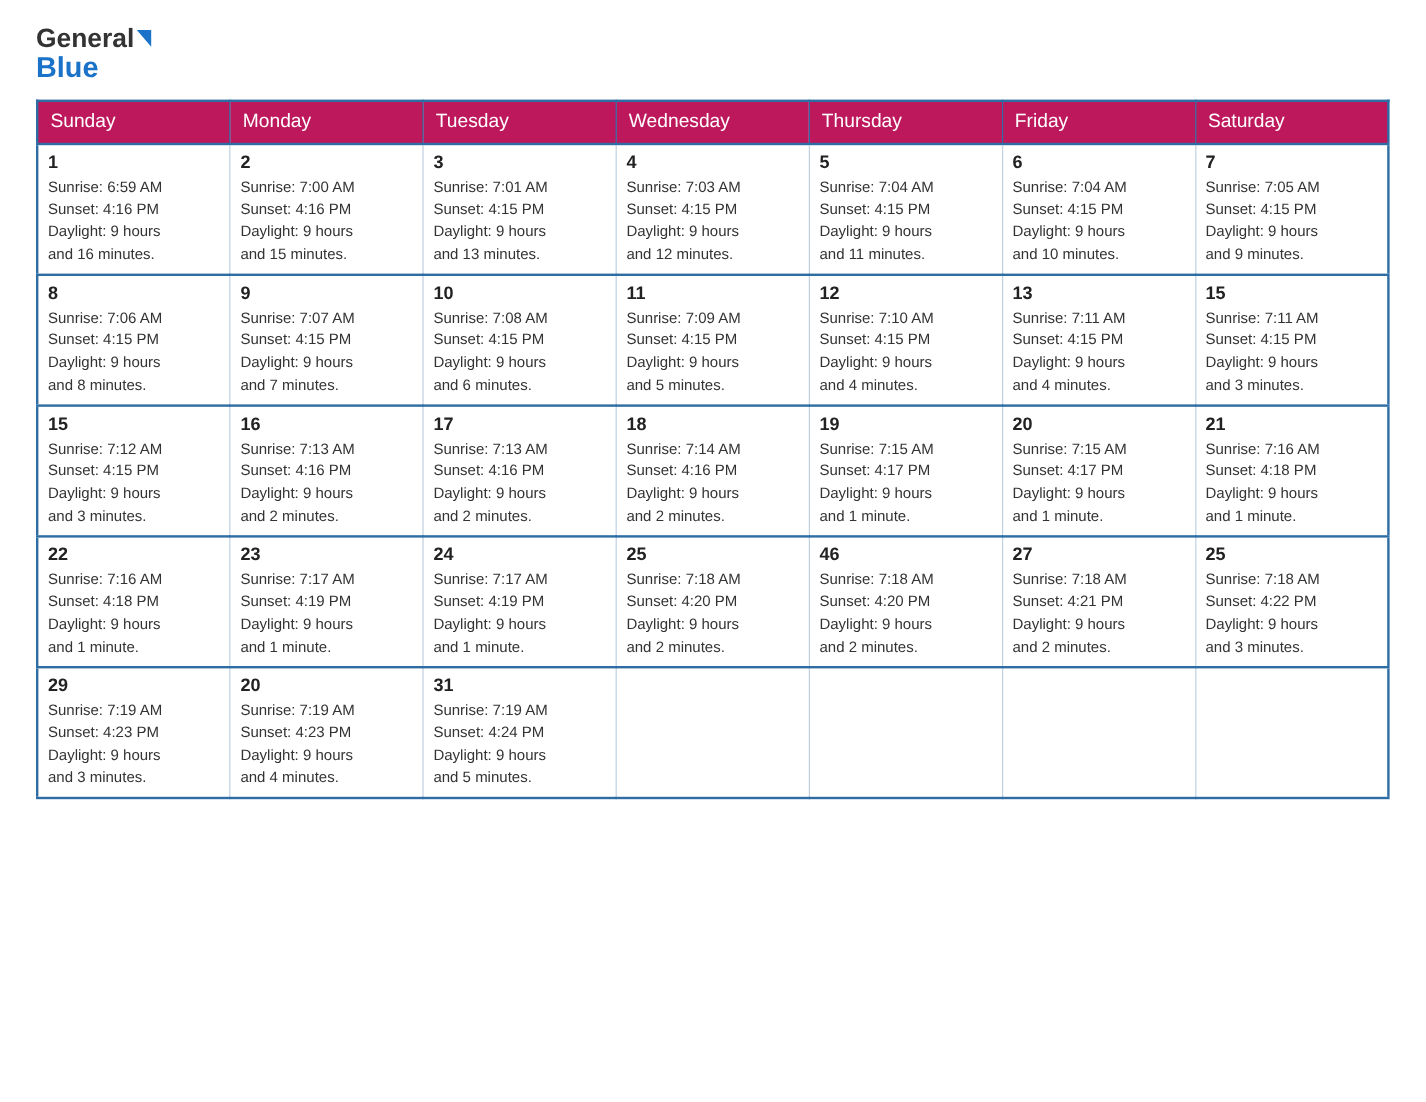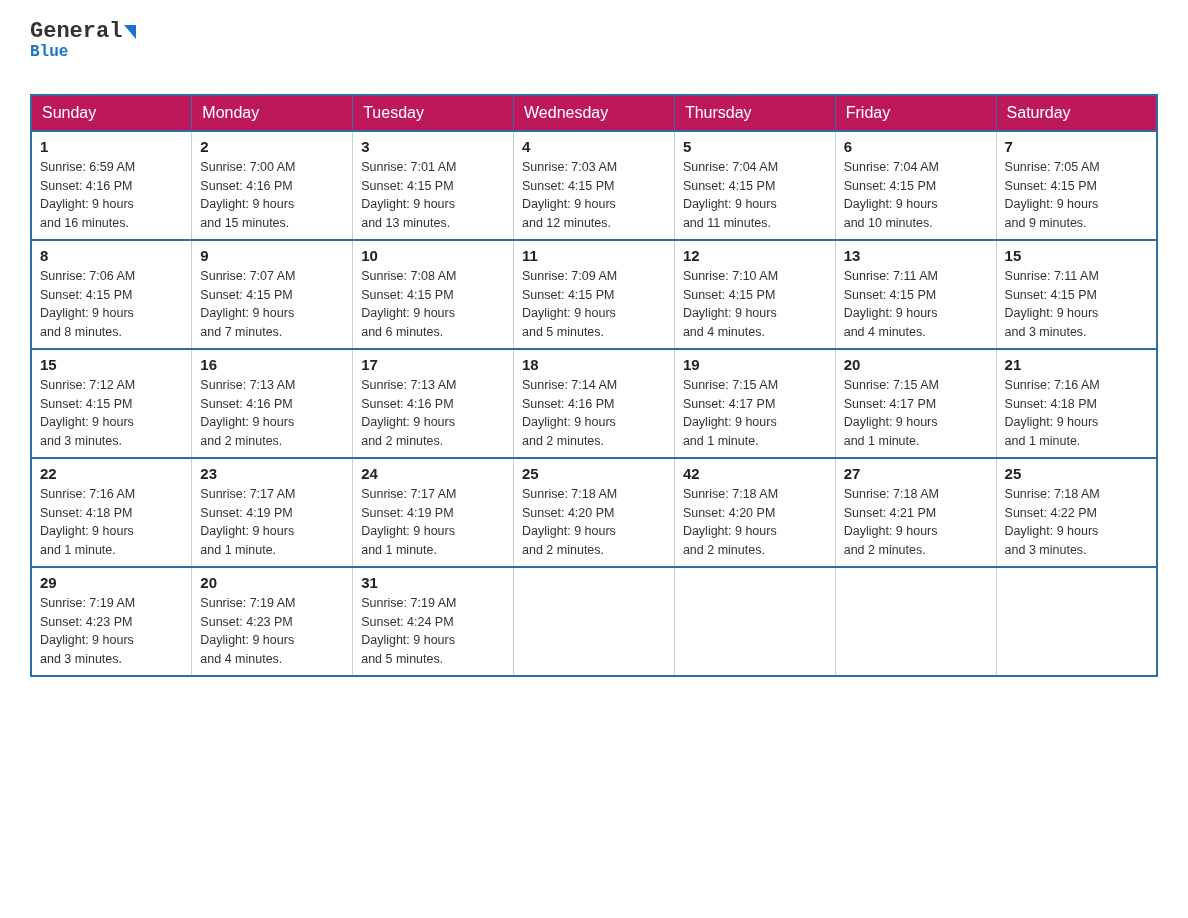--- a/index.html
+++ b/index.html
@@ -7,22 +7,21 @@
       font-family: Arial, sans-serif;
       background: #fff;
       padding: 20px 30px;
       width: 1188px;
       min-height: 918px;
     }
     .header {
       display: flex;
       justify-content: space-between;
       align-items: flex-end;
-      margin-bottom: 32px;
-      font-family: Liberation Mono, monospace;
+      margin-bottom: 12px;
     }
     .logo {
       display: flex;
       flex-direction: column;
       align-items: flex-start;
     }
     .logo-text {
       font-size: 22px;
       font-weight: bold;
       color: #333;
@@ -101,21 +100,21 @@
   </style>
 </head>
 <body>
 
 <div class="header">
   <div class="logo">
     <div class="logo-line1">
       <span class="logo-text">General</span>
       <span class="logo-arrow"></span>
     </div>
-    <span class="logo-text" style="color:#1a73c8; font-size:16px; font-weight:bold;">Blue</span>
+    <span class="logo-text" style="color:#1a73c8; font-size:24px; font-weight:bold;">Blue</span>
   </div>
   <div class="title-block">
     <h1></h1>
     <h2></h2>
   </div>
 </div>
 
 <table class="calendar">
   <thead>
     <tr>
@@ -355,21 +354,21 @@
         <td>
           <span class="day-num">25</span>
 <div class="day-info">
   Sunrise: 7:18 AM<br>
   Sunset: 4:20 PM<br>
   Daylight: 9 hours<br>
   and 2 minutes.
 </div>
         </td>
         <td>
-          <span class="day-num">42</span>
+          <span class="day-num">46</span>
 <div class="day-info">
   Sunrise: 7:18 AM<br>
   Sunset: 4:20 PM<br>
   Daylight: 9 hours<br>
   and 2 minutes.
 </div>
         </td>
         <td>
           <span class="day-num">27</span>
 <div class="day-info">

